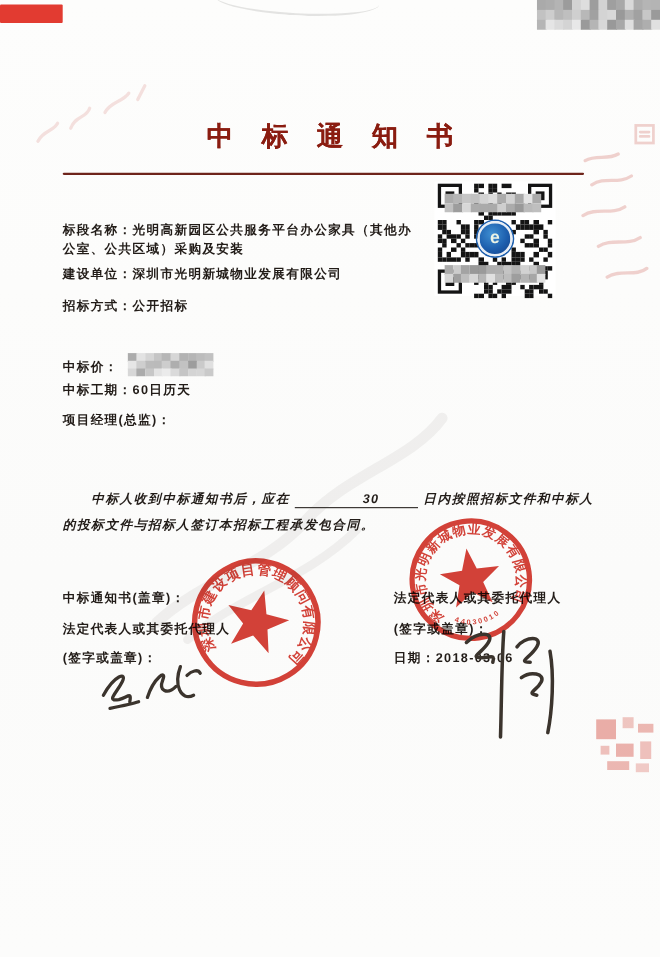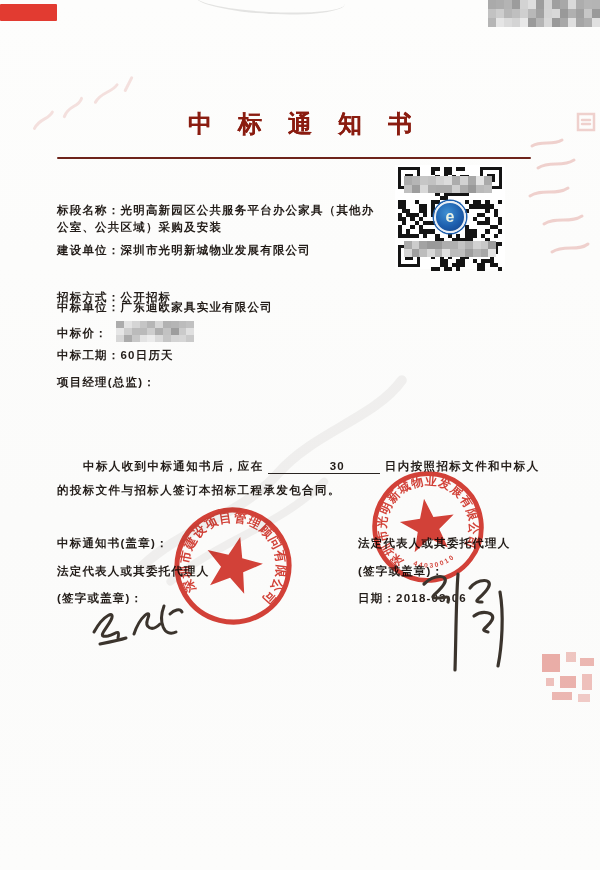--- a/index.html
+++ b/index.html
@@ -420,38 +420,35 @@
         <i style="position: absolute; left: 84.3333px; top: 8px; width: 8.16667px; height: 8.5px; background: rgb(227, 227, 227);"></i>
       </div>
   </div>
 
   <div class="row" style="top:242px;">
     <span class="lbl">建设单位：</span><span>深圳市光明新城物业发展有限公司</span>
   </div>
   <div class="row wrap" style="top:202px;">
     <span class="lbl">标段名称：</span><span>光明高新园区公共服务平台办公家具（其他办公室、公共区域）采购及安装</span>
   </div>
-  <div class="row" style="top:271px;margin-top:18px;">
+  <div class="row" style="top:271px;">
     <span class="lbl">招标方式：</span><span>公开招标</span>
-  </div>
-  <div class="row" style="top:299px;">
-    <span class="lbl">中标单位：</span><span>广东迪欧家具实业有限公司</span>
   </div>
   <div class="row" style="top:321px;">
     <span class="lbl">中标价：</span>
     <span class="mosaic" style="position:relative;display:inline-block;vertical-align:-5px;width:78px;height:21px;margin-left:4px;"><i style="position: absolute; left: 0px; top: 0px; width: 8.3px; height: 7.5px; background: rgb(172, 172, 172);"></i><i style="position: absolute; left: 7.8px; top: 0px; width: 8.3px; height: 7.5px; background: rgb(227, 227, 227);"></i><i style="position: absolute; left: 15.6px; top: 0px; width: 8.3px; height: 7.5px; background: rgb(213, 213, 213);"></i><i style="position: absolute; left: 23.4px; top: 0px; width: 8.3px; height: 7.5px; background: rgb(197, 197, 197);"></i><i style="position: absolute; left: 31.2px; top: 0px; width: 8.3px; height: 7.5px; background: rgb(182, 182, 182);"></i><i style="position: absolute; left: 39px; top: 0px; width: 8.3px; height: 7.5px; background: rgb(214, 214, 214);"></i><i style="position: absolute; left: 46.8px; top: 0px; width: 8.3px; height: 7.5px; background: rgb(178, 178, 178);"></i><i style="position: absolute; left: 54.6px; top: 0px; width: 8.3px; height: 7.5px; background: rgb(181, 181, 181);"></i><i style="position: absolute; left: 62.4px; top: 0px; width: 8.3px; height: 7.5px; background: rgb(188, 188, 188);"></i><i style="position: absolute; left: 70.2px; top: 0px; width: 8.3px; height: 7.5px; background: rgb(193, 193, 193);"></i><i style="position: absolute; left: 0px; top: 7px; width: 8.3px; height: 7.5px; background: rgb(230, 230, 230);"></i><i style="position: absolute; left: 7.8px; top: 7px; width: 8.3px; height: 7.5px; background: rgb(206, 206, 206);"></i><i style="position: absolute; left: 15.6px; top: 7px; width: 8.3px; height: 7.5px; background: rgb(187, 187, 187);"></i><i style="position: absolute; left: 23.4px; top: 7px; width: 8.3px; height: 7.5px; background: rgb(186, 186, 186);"></i><i style="position: absolute; left: 31.2px; top: 7px; width: 8.3px; height: 7.5px; background: rgb(205, 205, 205);"></i><i style="position: absolute; left: 39px; top: 7px; width: 8.3px; height: 7.5px; background: rgb(174, 174, 174);"></i><i style="position: absolute; left: 46.8px; top: 7px; width: 8.3px; height: 7.5px; background: rgb(194, 194, 194);"></i><i style="position: absolute; left: 54.6px; top: 7px; width: 8.3px; height: 7.5px; background: rgb(157, 157, 157);"></i><i style="position: absolute; left: 62.4px; top: 7px; width: 8.3px; height: 7.5px; background: rgb(202, 202, 202);"></i><i style="position: absolute; left: 70.2px; top: 7px; width: 8.3px; height: 7.5px; background: rgb(224, 224, 224);"></i><i style="position: absolute; left: 0px; top: 14px; width: 8.3px; height: 7.5px; background: rgb(215, 215, 215);"></i><i style="position: absolute; left: 7.8px; top: 14px; width: 8.3px; height: 7.5px; background: rgb(171, 171, 171);"></i><i style="position: absolute; left: 15.6px; top: 14px; width: 8.3px; height: 7.5px; background: rgb(199, 199, 199);"></i><i style="position: absolute; left: 23.4px; top: 14px; width: 8.3px; height: 7.5px; background: rgb(227, 227, 227);"></i><i style="position: absolute; left: 31.2px; top: 14px; width: 8.3px; height: 7.5px; background: rgb(235, 235, 235);"></i><i style="position: absolute; left: 39px; top: 14px; width: 8.3px; height: 7.5px; background: rgb(218, 218, 218);"></i><i style="position: absolute; left: 46.8px; top: 14px; width: 8.3px; height: 7.5px; background: rgb(197, 197, 197);"></i><i style="position: absolute; left: 54.6px; top: 14px; width: 8.3px; height: 7.5px; background: rgb(212, 212, 212);"></i><i style="position: absolute; left: 62.4px; top: 14px; width: 8.3px; height: 7.5px; background: rgb(214, 214, 214);"></i><i style="position: absolute; left: 70.2px; top: 14px; width: 8.3px; height: 7.5px; background: rgb(202, 202, 202);"></i></span>
   </div>
   <div class="row" style="top:347px;">
     <span class="lbl">中标工期：</span><span>60日历天</span>
   </div>
   <div class="row" style="top:374px;">
     <span class="lbl">项目经理(总监)：</span><span></span>
   </div>
 
-  <div class="para" style="top:454px;">
+  <div class="para" style="top:442px;font-style:italic;">
     <span>中标人收到中标通知书后，应在</span>
     <span class="fill-line fill-days">30</span>
     <span>日内按照招标文件和中标人的投标文件与招标人签订本招标工程承发包合同。</span>
   </div>
 
   <div class="sign-col col-left">
     <div>中标通知书(盖章)：</div>
     <div>法定代表人或其委托代理人</div>
     <div>(签字或盖章)：</div>
   </div>

